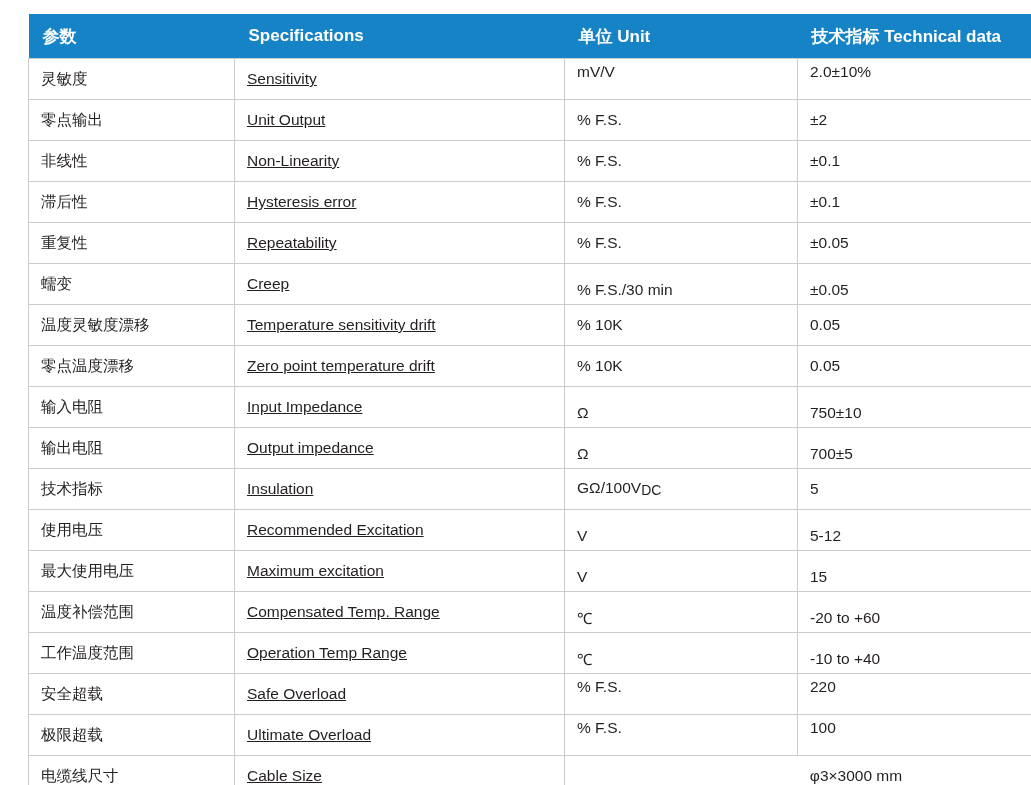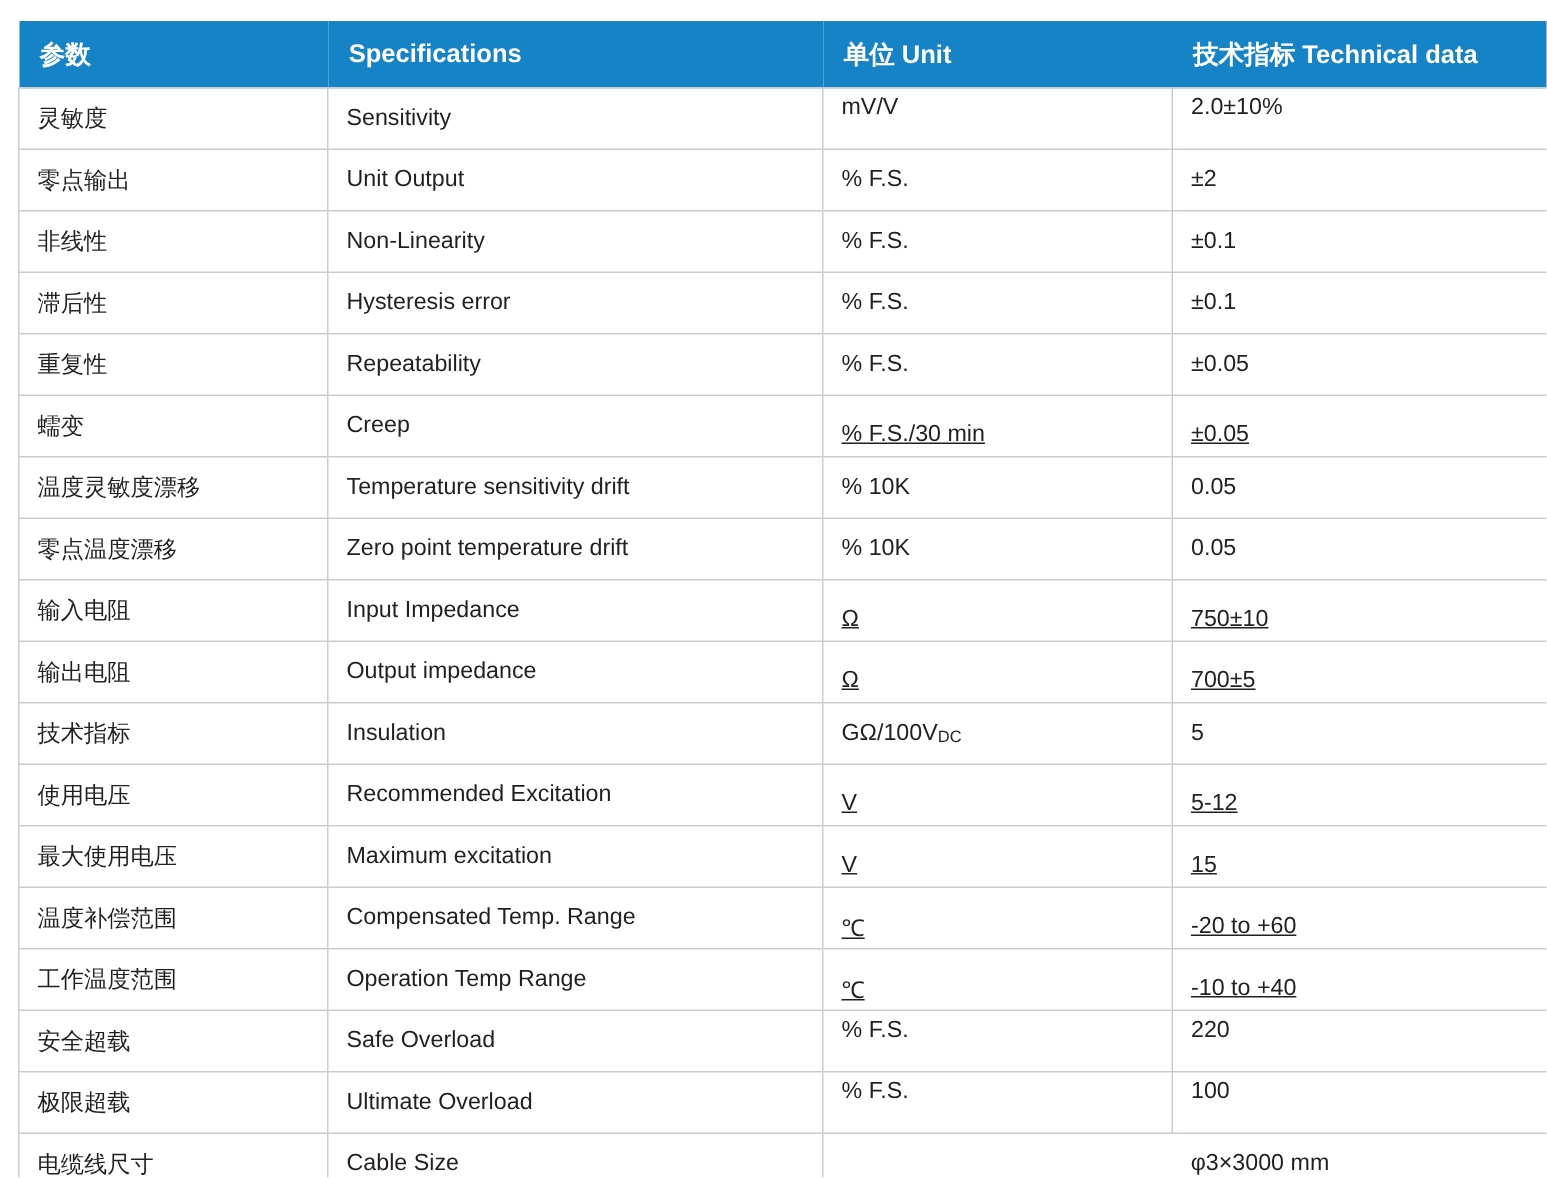--- a/index.html
+++ b/index.html
@@ -12,21 +12,21 @@
     height: 785px;
     font-family: "Liberation Sans", sans-serif;
     color: #231f20;
     overflow: hidden;
   }
   .sheet {
     position: relative;
     width: 1031px;
     height: 785px;
     box-sizing: border-box;
-    padding: 14px 12px 12px 12px;
+    padding: 14px 12px 12px 28px;
   }
   table.spec {
     width: 1007px;
     border-collapse: collapse;
     table-layout: fixed;
   }
   table.spec thead th {
     background: #1583c6;
     color: #ffffff;
     font-size: 17px;
@@ -52,41 +52,42 @@
     background: #ffffff;
   }
   td.cn {
     padding-left: 14px;
     font-size: 15px;
     font-family: Liberation Mono, monospace;
   }
   td.en {
     padding-left: 14px;
     font-size: 16px;
+    text-decoration: underline;
   }
   td.unit {
     padding-left: 12px;
     font-size: 15.5px;
     margin-left: 28px;
   }
   td.tech {
     padding-left: 16px;
     font-size: 15.5px;
   }
   td.merged {
     text-align: center;
     font-size: 15.5px;
     padding-left: 0;
   }
   .sub {
-    font-size: 11px;
+    font-size: 14px;
     vertical-align: -0.15em;
   }
   .shifted-up { position: relative; top: -7px; }
-  .shifted-dn { position: relative; top: 6px; text-decoration: underline; }
+  .shifted-dn { position: relative; top: 6px; }
 </style>
 </head>
 <body>
 
 <div class="sheet">
   <table class="spec">
     <thead>
       <tr>
         <th class="col-param">参数</th>
         <th class="col-spec">Specifications</th>

